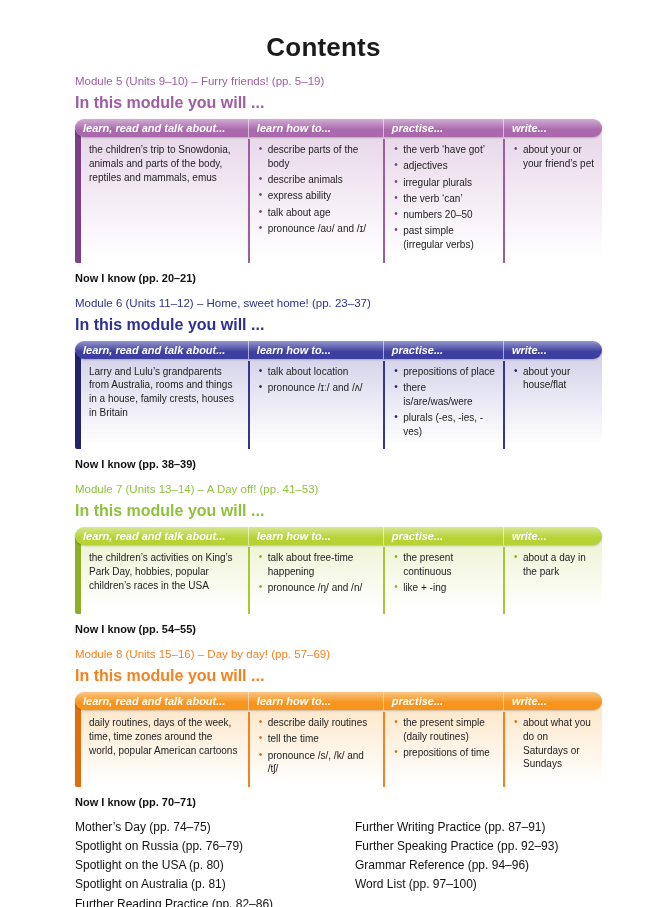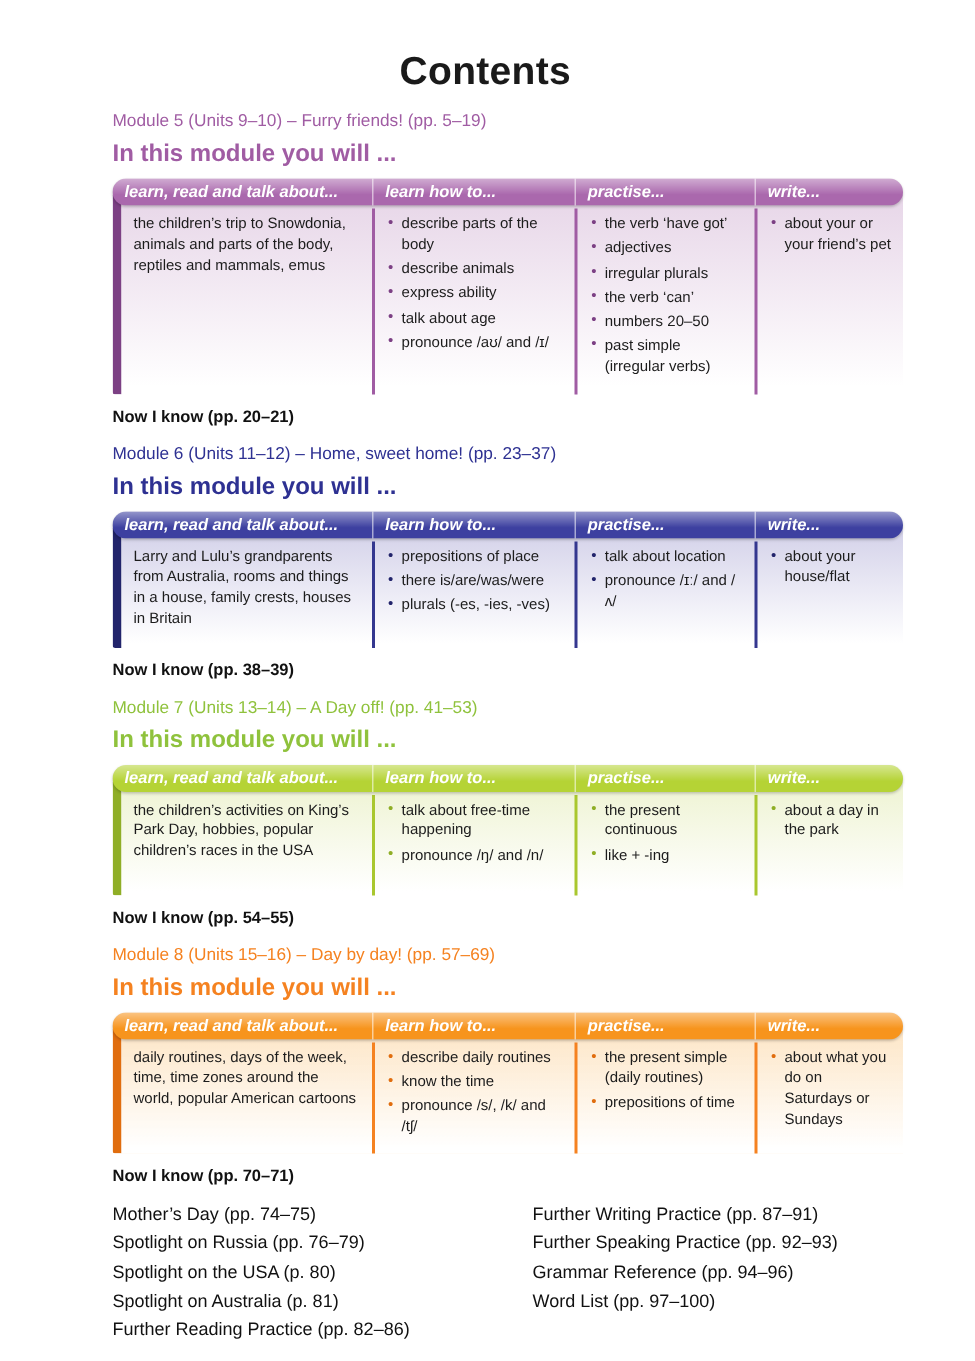--- a/index.html
+++ b/index.html
@@ -81,27 +81,27 @@
     <div class="mtable">
       <div class="thead">
         <div class="th">learn, read and talk about...</div>
         <div class="th">learn how to...</div>
         <div class="th">practise...</div>
         <div class="th">write...</div>
       </div>
       <div class="tbody b-m6">
         <div class="td">Larry and Lulu’s grandparents from Australia, rooms and things in a house, family crests, houses in Britain</div>
         <ul class="td list">
+            <li>talk about location</li>
+            <li>pronounce /ɪː/ and /ʌ/</li>
+          </ul>
+        <ul class="td list">
             <li>prepositions of place</li>
             <li>there is/are/was/were</li>
             <li>plurals (-es, -ies, -ves)</li>
-          </ul>
-        <ul class="td list">
-            <li>talk about location</li>
-            <li>pronounce /ɪː/ and /ʌ/</li>
           </ul>
         <ul class="td list">
             <li>about your house/flat</li>
           </ul>
       </div>
     </div>
     <p class="now">Now I know (pp. 38–39)</p>
   </section>
 
   <section class="module" style="--heading: #8fc23c; --bar: #b5d335; --spine: #8fae26; --line: #a9c72e; --tint: #eef3d2;">
@@ -139,21 +139,21 @@
       <div class="thead">
         <div class="th">learn, read and talk about...</div>
         <div class="th">learn how to...</div>
         <div class="th">practise...</div>
         <div class="th">write...</div>
       </div>
       <div class="tbody b-m8">
         <div class="td">daily routines, days of the week, time, time zones around the world, popular American cartoons</div>
         <ul class="td list">
             <li>describe daily routines</li>
-            <li>know the time</li>
+            <li>tell the time</li>
             <li>pronounce /s/, /k/ and /tʃ/</li>
           </ul>
         <ul class="td list">
             <li>the present simple (daily routines)</li>
             <li>prepositions of time</li>
           </ul>
         <ul class="td list">
             <li>about what you do on Saturdays or Sundays</li>
           </ul>
       </div>

